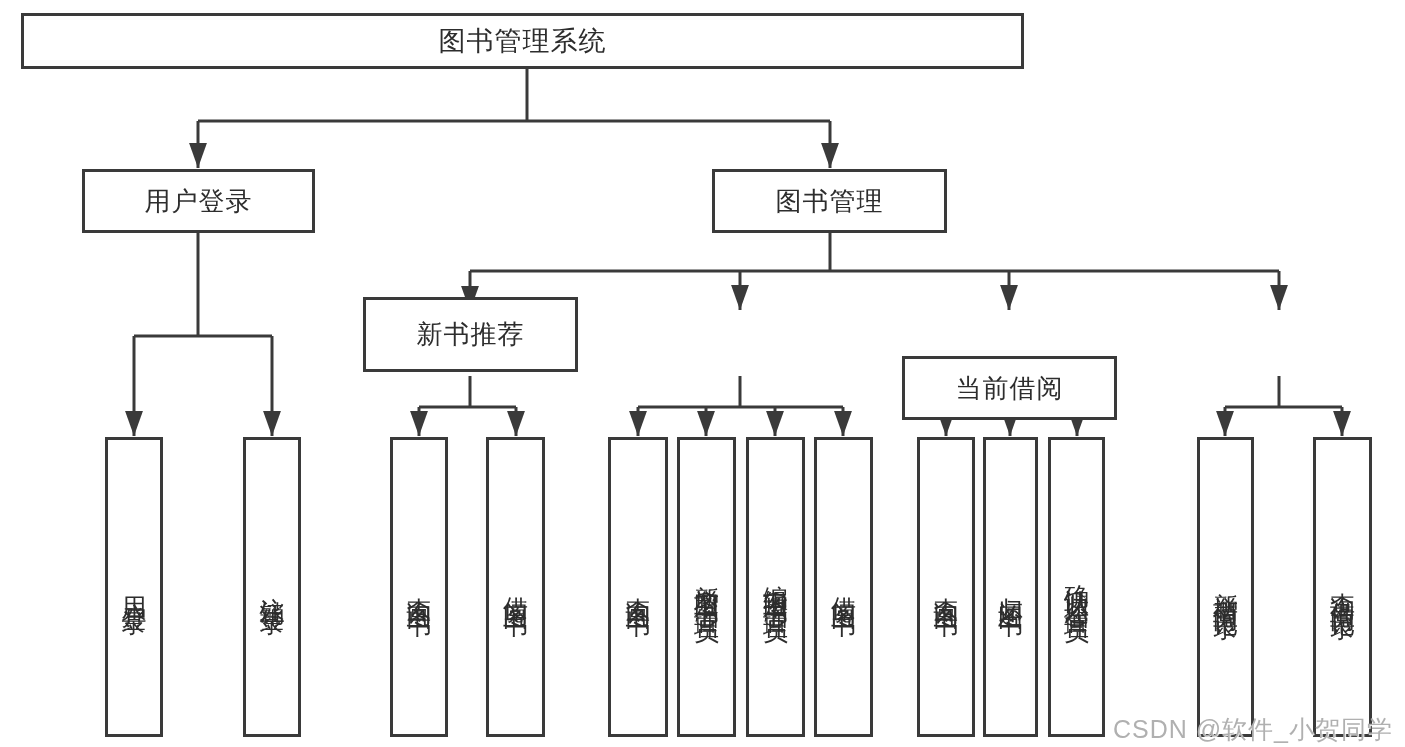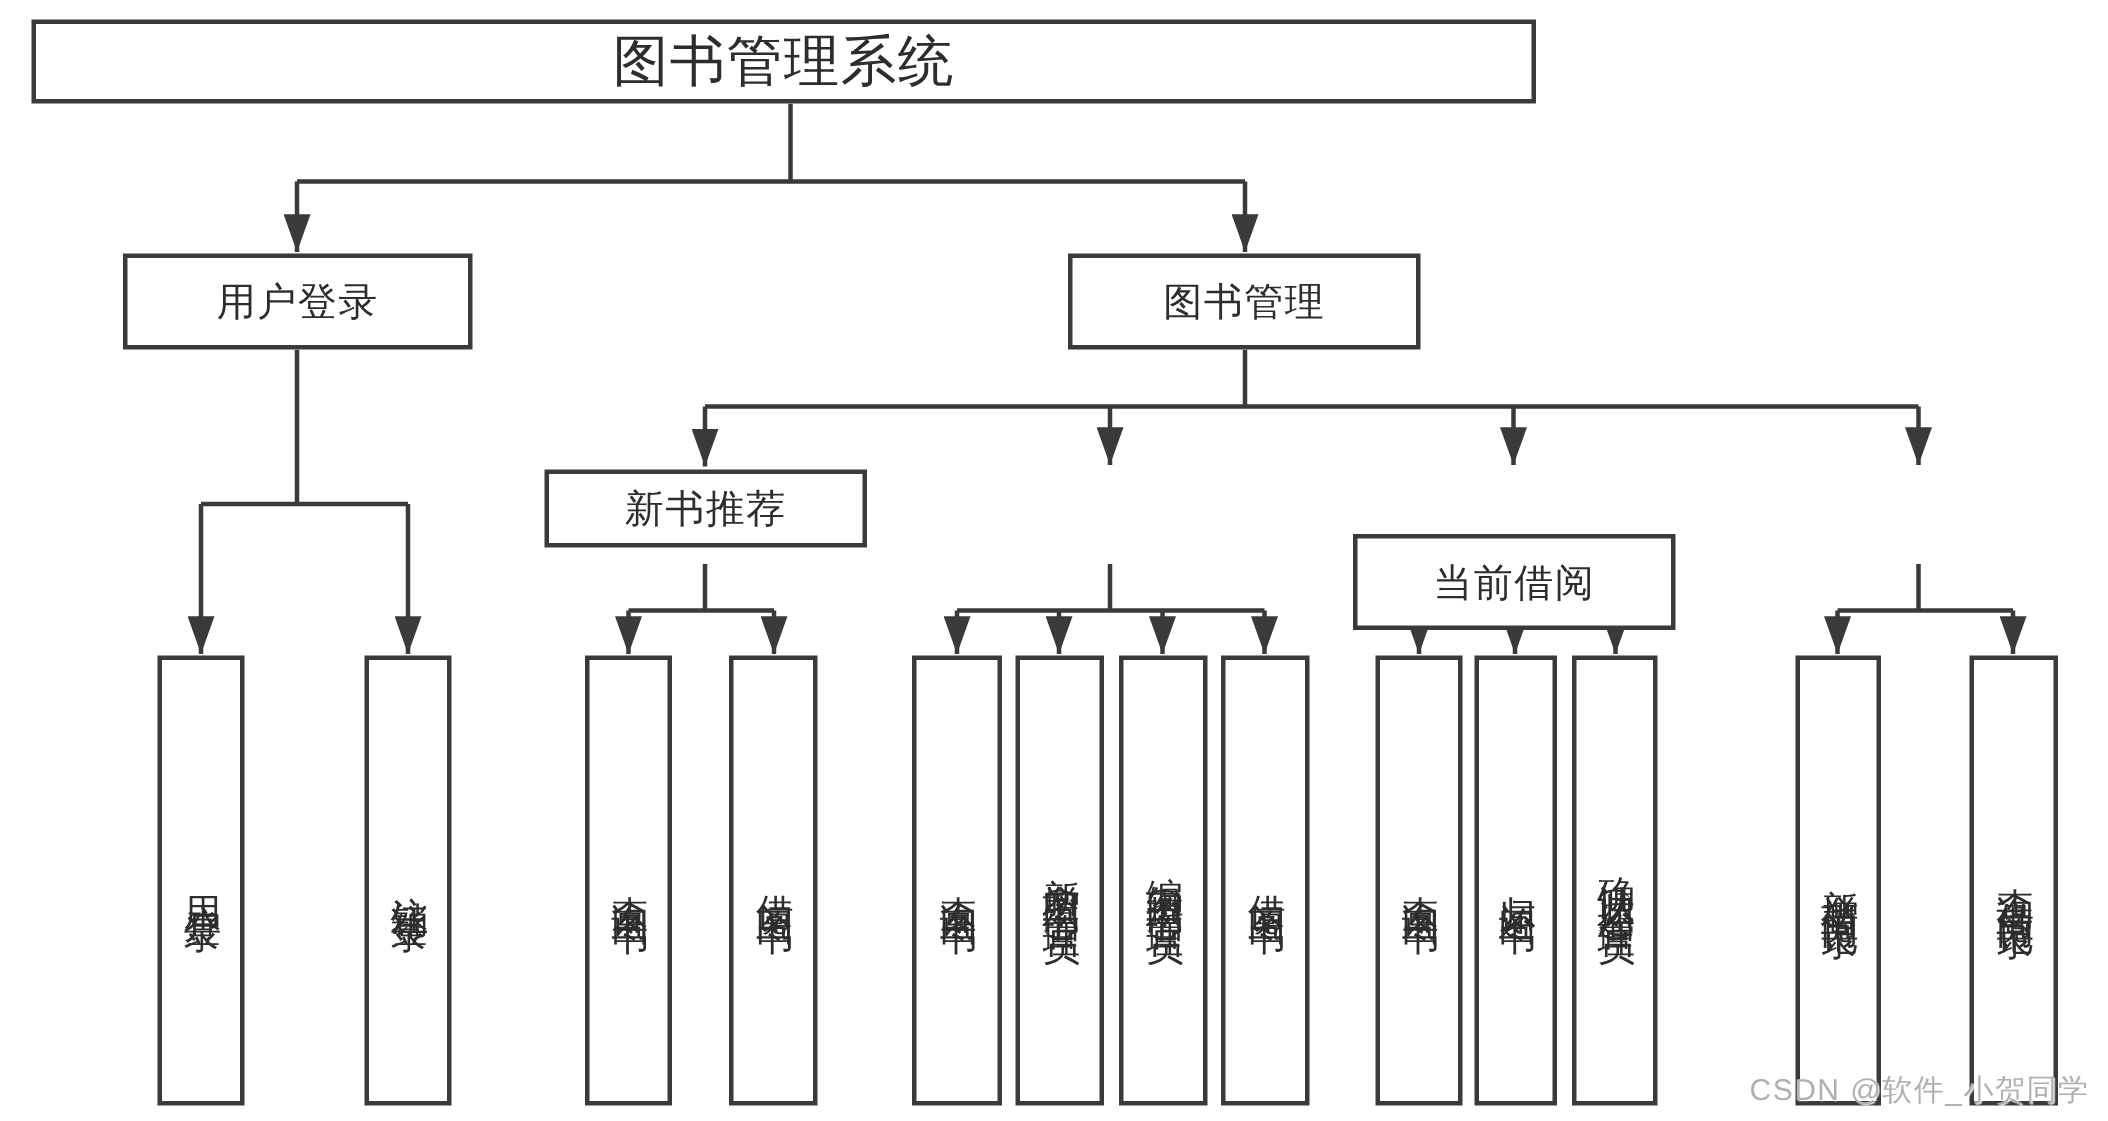--- a/index.html
+++ b/index.html
@@ -22,34 +22,34 @@
     position: absolute;
     border: 3px solid #3a3a3a;
     background: #ffffff;
     display: flex;
     align-items: center;
     justify-content: center;
     color: #2d2d2d;
     z-index: 2;
   }
   .h { font-size: 26px; letter-spacing: 1px; }
-  .root { font-size: 37px; letter-spacing: 1px; }
+  .root { font-size: 27px; letter-spacing: 1px; }
   .v {
     writing-mode: vertical-rl;
     text-orientation: mixed;
     font-size: 25px;
     letter-spacing: 5px;
     line-height: 1;
     white-space: nowrap;
   }
   .watermark {
     position: absolute;
     top: 713px;
     right: 12px;
-    font-size: 20px;
+    font-size: 25px;
     color: #b0b0b0;
     text-shadow: 1px 1px 1px #ffffff;
     z-index: 3;
     letter-spacing: 1px;
   }
 </style>
 </head>
 <body>
 
 <div class="canvas">
@@ -116,21 +116,21 @@
         <line x1="1342" y1="407" x2="1342" y2="436" marker-end="url(#ah)"></line>
       </g>
     </g>
   </svg>
 
   <div class="node root" style="left:21px; top:13px; width:1003px; height:56px;">图书管理系统</div>
 
   <div class="node h" style="left:82px; top:169px; width:233px; height:64px;">用户登录</div>
   <div class="node h" style="left:712px; top:169px; width:235px; height:64px;">图书管理</div>
 
-  <div class="node h" style="left:363px; top:313px; width:215px; height:52px;text-align:right;">新书推荐</div>
+  <div class="node h" style="left:363px; top:297px; width:215px; height:75px;text-align:right;">新书推荐</div>
   <div class="node h" style="left:902px; top:312px; width:215px; height:64px;margin-top:44px;">当前借阅</div>
 
   <div class="node v" style="left:105px; top:437px; width:58px; height:300px;">用户登录</div>
   <div class="node v" style="left:243px; top:437px; width:58px; height:300px;">注销登录</div>
 
   <div class="node v" style="left:390px; top:437px; width:58px; height:300px;">查询图书</div>
   <div class="node v" style="left:486px; top:437px; width:59px; height:300px;">借阅图书</div>
 
   <div class="node v" style="left:608px; top:437px; width:60px; height:300px;">查询图书</div>
   <div class="node v" style="left:677px; top:437px; width:59px; height:300px;">新增图书（管理员）</div>

